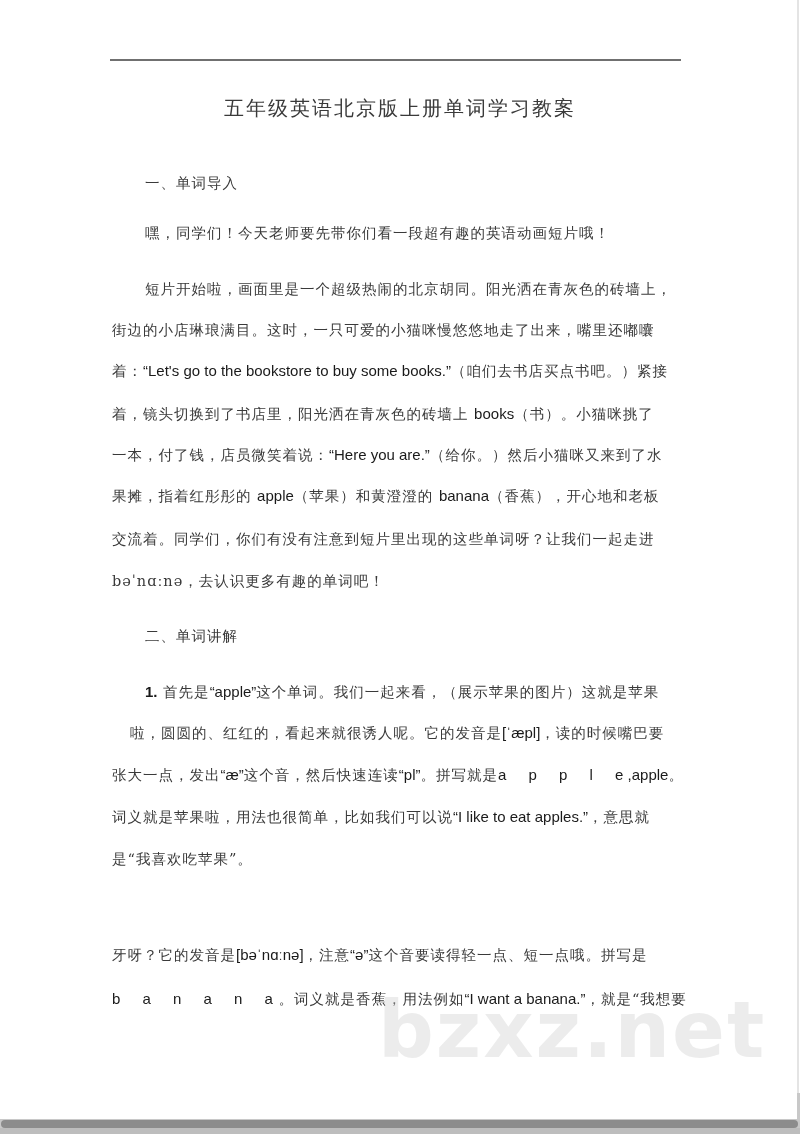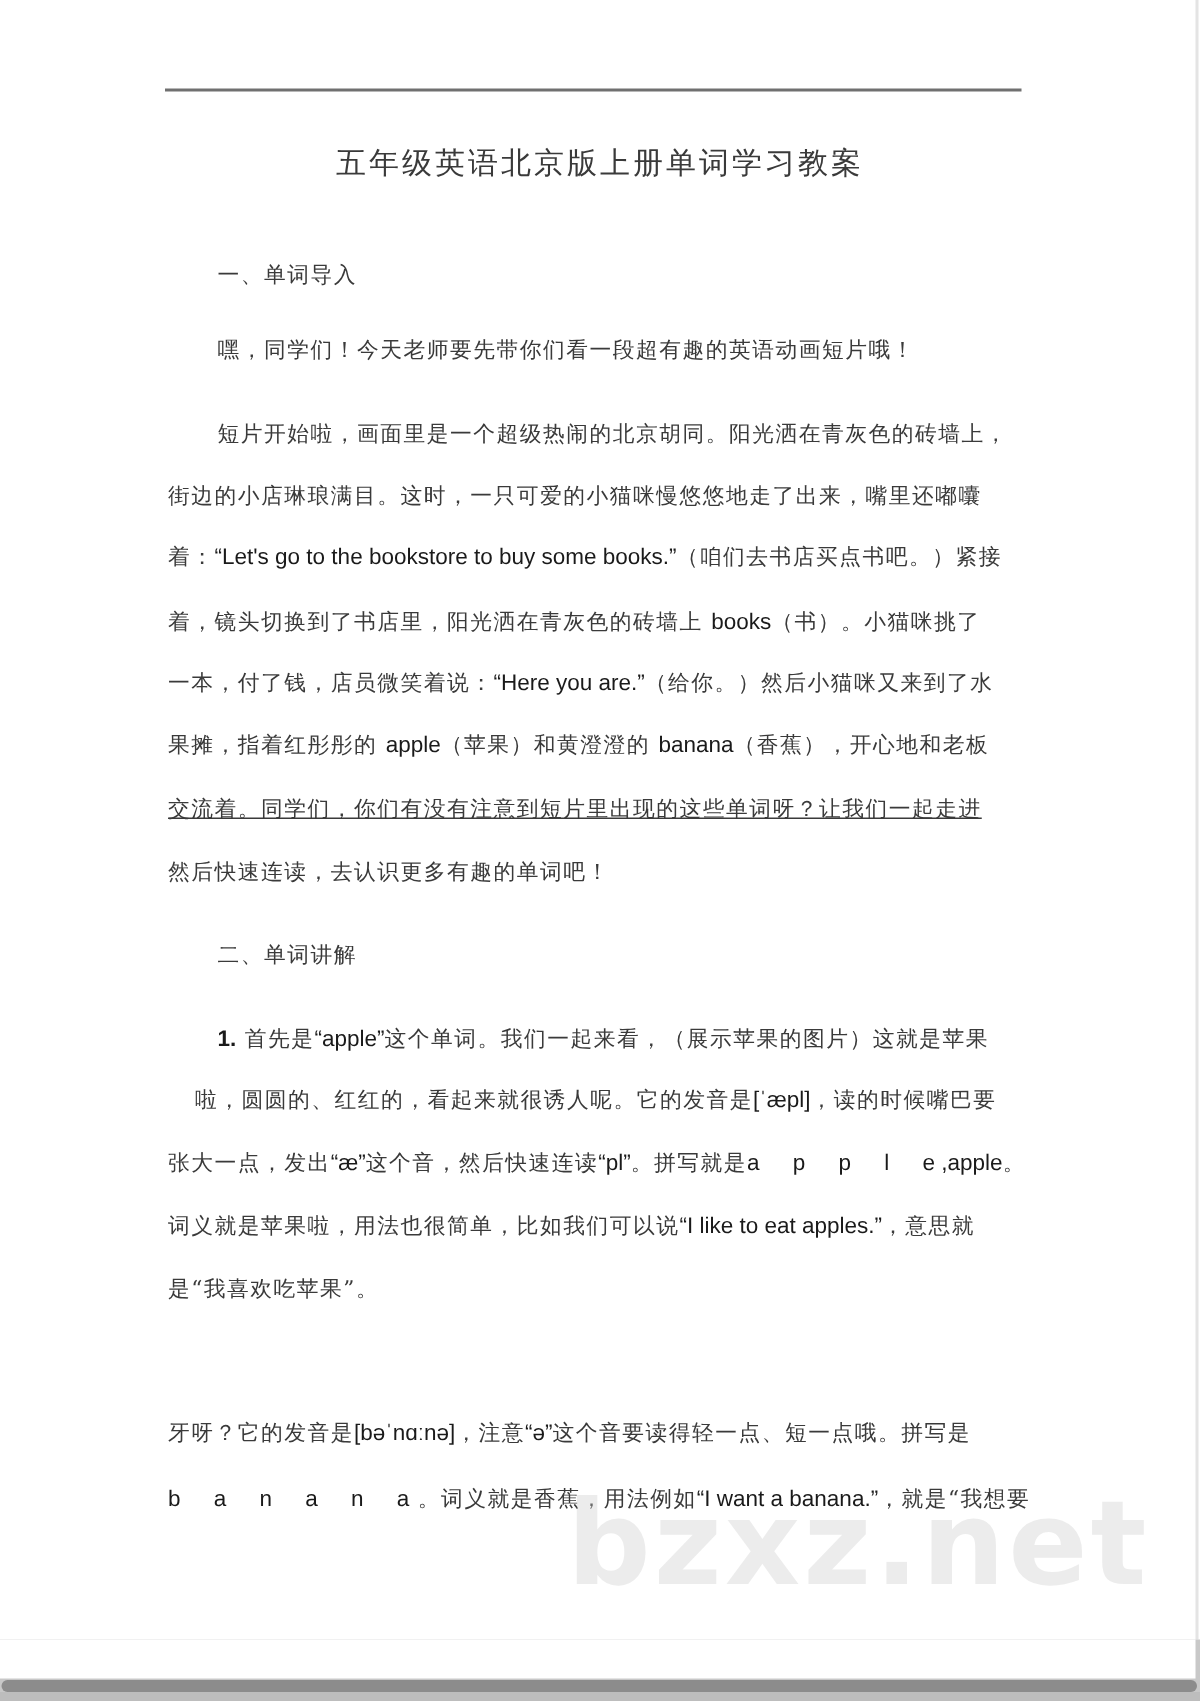--- a/index.html
+++ b/index.html
@@ -133,22 +133,22 @@
     </div>
     <div class="text body-line" style="top:405px;">
       <span>着，镜头切换到了书店里，阳光洒在青灰色的砖墙上 </span><span class="en">books</span><span>（书）。小猫咪挑了</span>
     </div>
     <div class="text body-line" style="top:446px;">
       <span>一本，付了钱，店员微笑着说：</span><span class="en">“Here you are.”</span><span>（给你。）然后小猫咪又来到了水</span>
     </div>
     <div class="text body-line" style="top:487px;">
       <span>果摊，指着红彤彤的 </span><span class="en">apple</span><span>（苹果）和黄澄澄的 </span><span class="en">banana</span><span>（香蕉），开心地和老板</span>
     </div>
-    <div class="text body-line" style="top:530px;text-decoration:underline;">交流着。同学们，你们有没有注意到短片里出现的这些单词呀？让我们一起走进</div>
-    <div class="text body-line" style="top:572px;">然后快速连读，去认识更多有趣的单词吧！</div>
+    <div class="text body-line" style="top:530px;">交流着。同学们，你们有没有注意到短片里出现的这些单词呀？让我们一起走进</div>
+    <div class="text body-line" style="top:572px;">bəˈnɑːnə，去认识更多有趣的单词吧！</div>
 
     <div class="text heading" style="top:627px;">二、单词讲解</div>
 
     <div class="text indent" style="top:683px;">
       <span class="en" style="font-weight:bold;">1.</span><span> 首先是</span><span class="en">“apple”</span><span>这个单词。我们一起来看，（展示苹果的图片）这就是苹果</span>
     </div>
     <div class="text body-line" style="top:724px;padding-left:18px;">
       <span>啦，圆圆的、红红的，看起来就很诱人呢。它的发音是</span><span class="en">[ˈæpl]</span><span>，读的时候嘴巴要</span>
     </div>
     <div class="text body-line" style="top:766px;">

